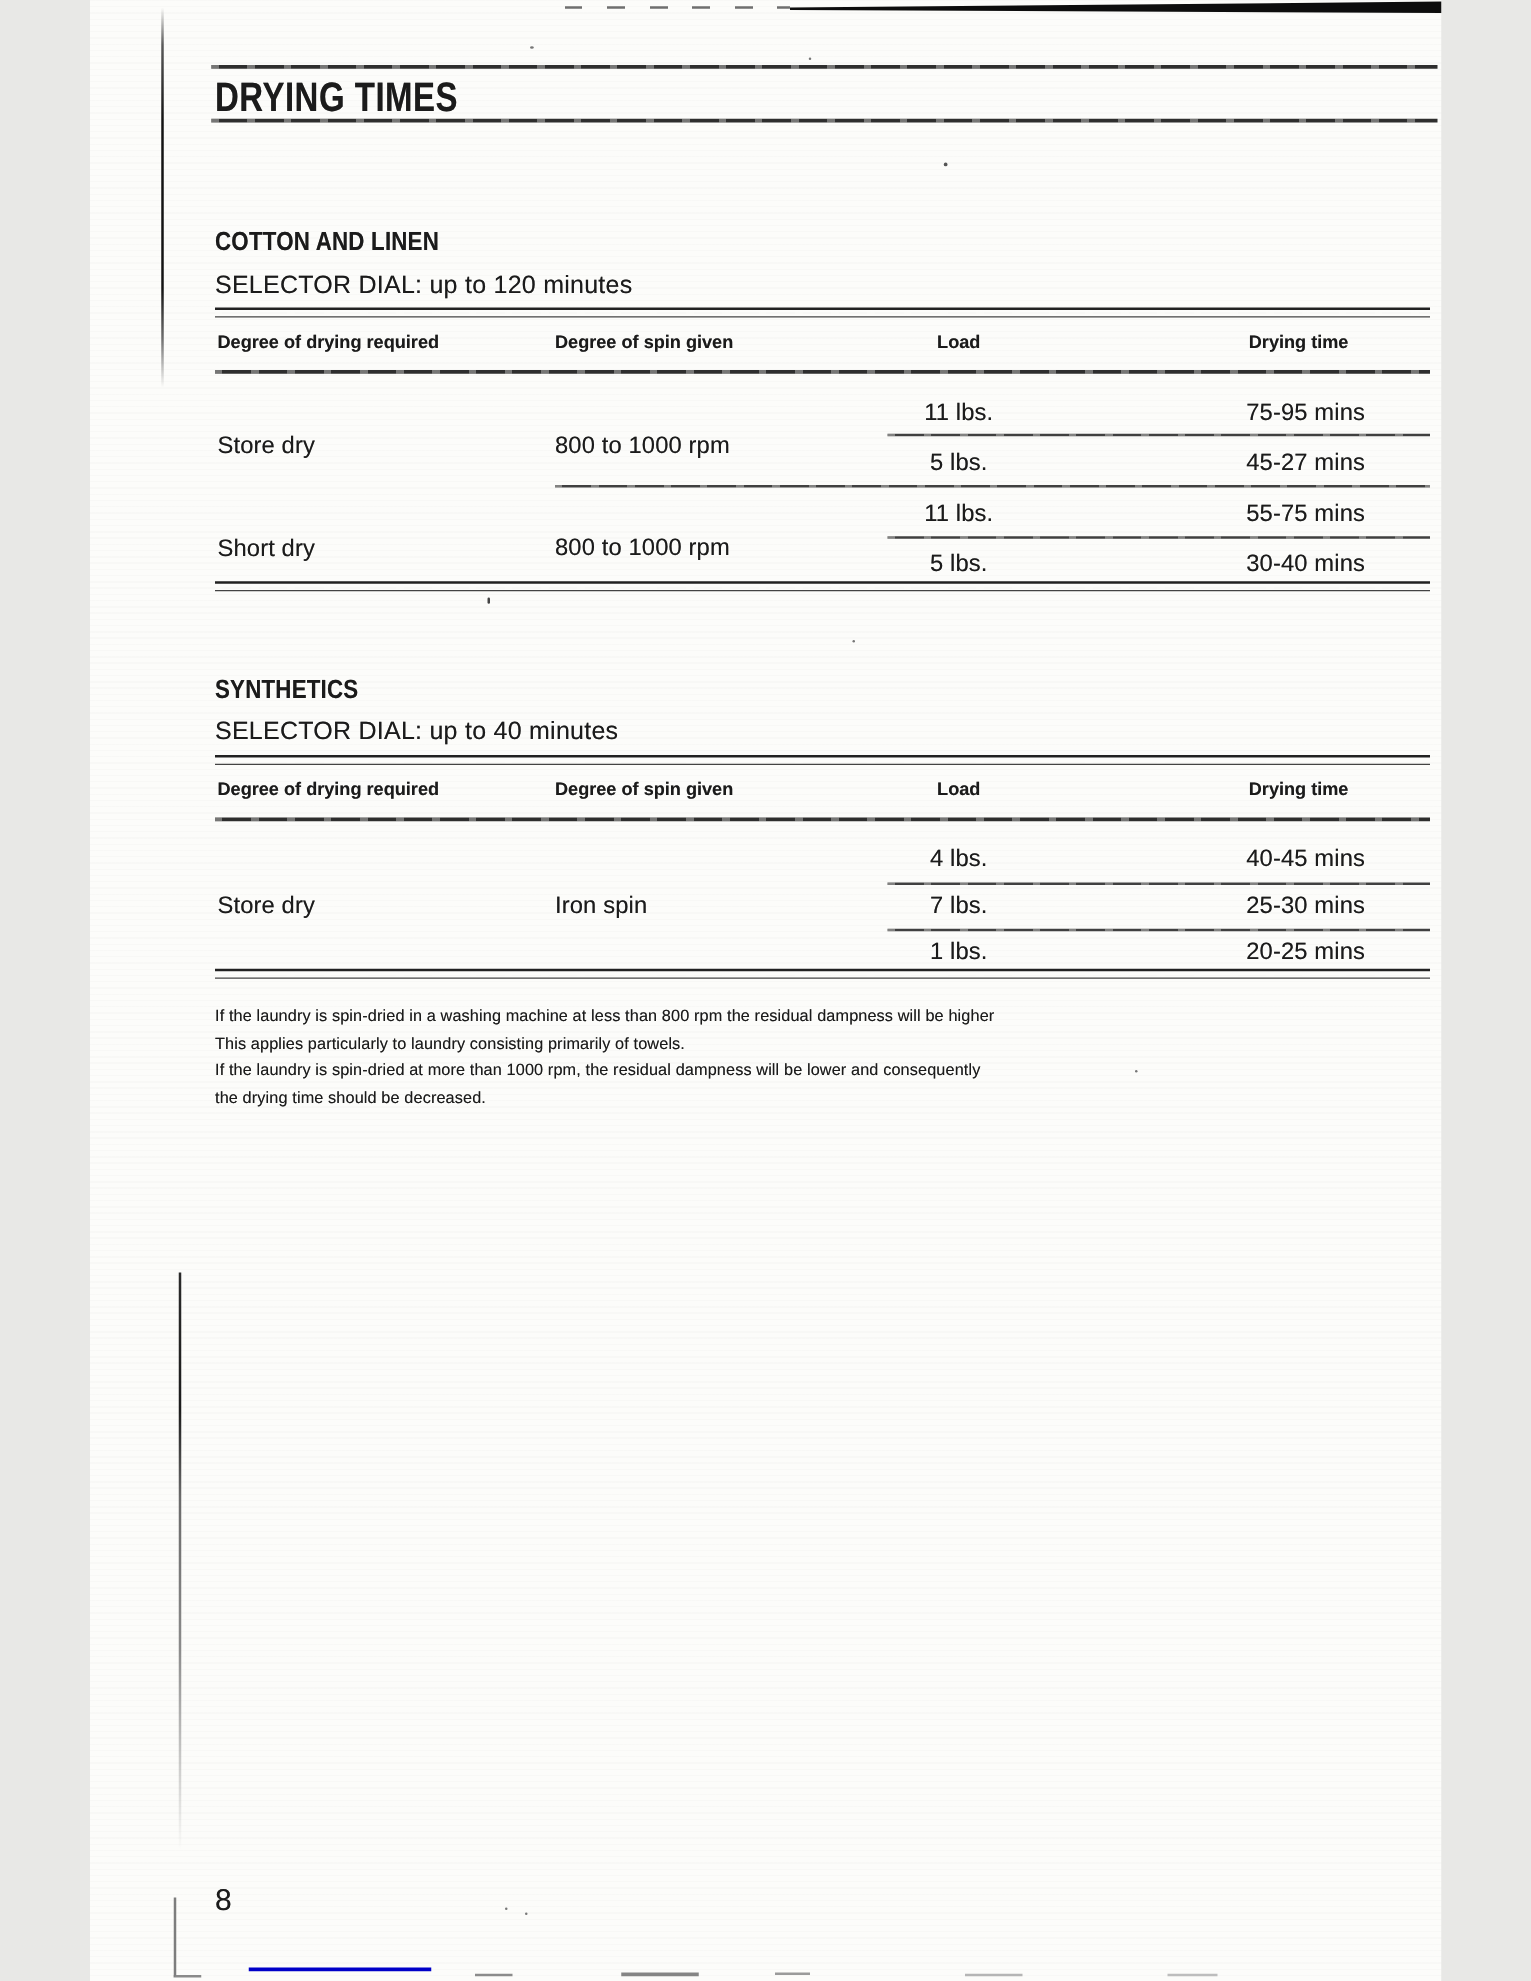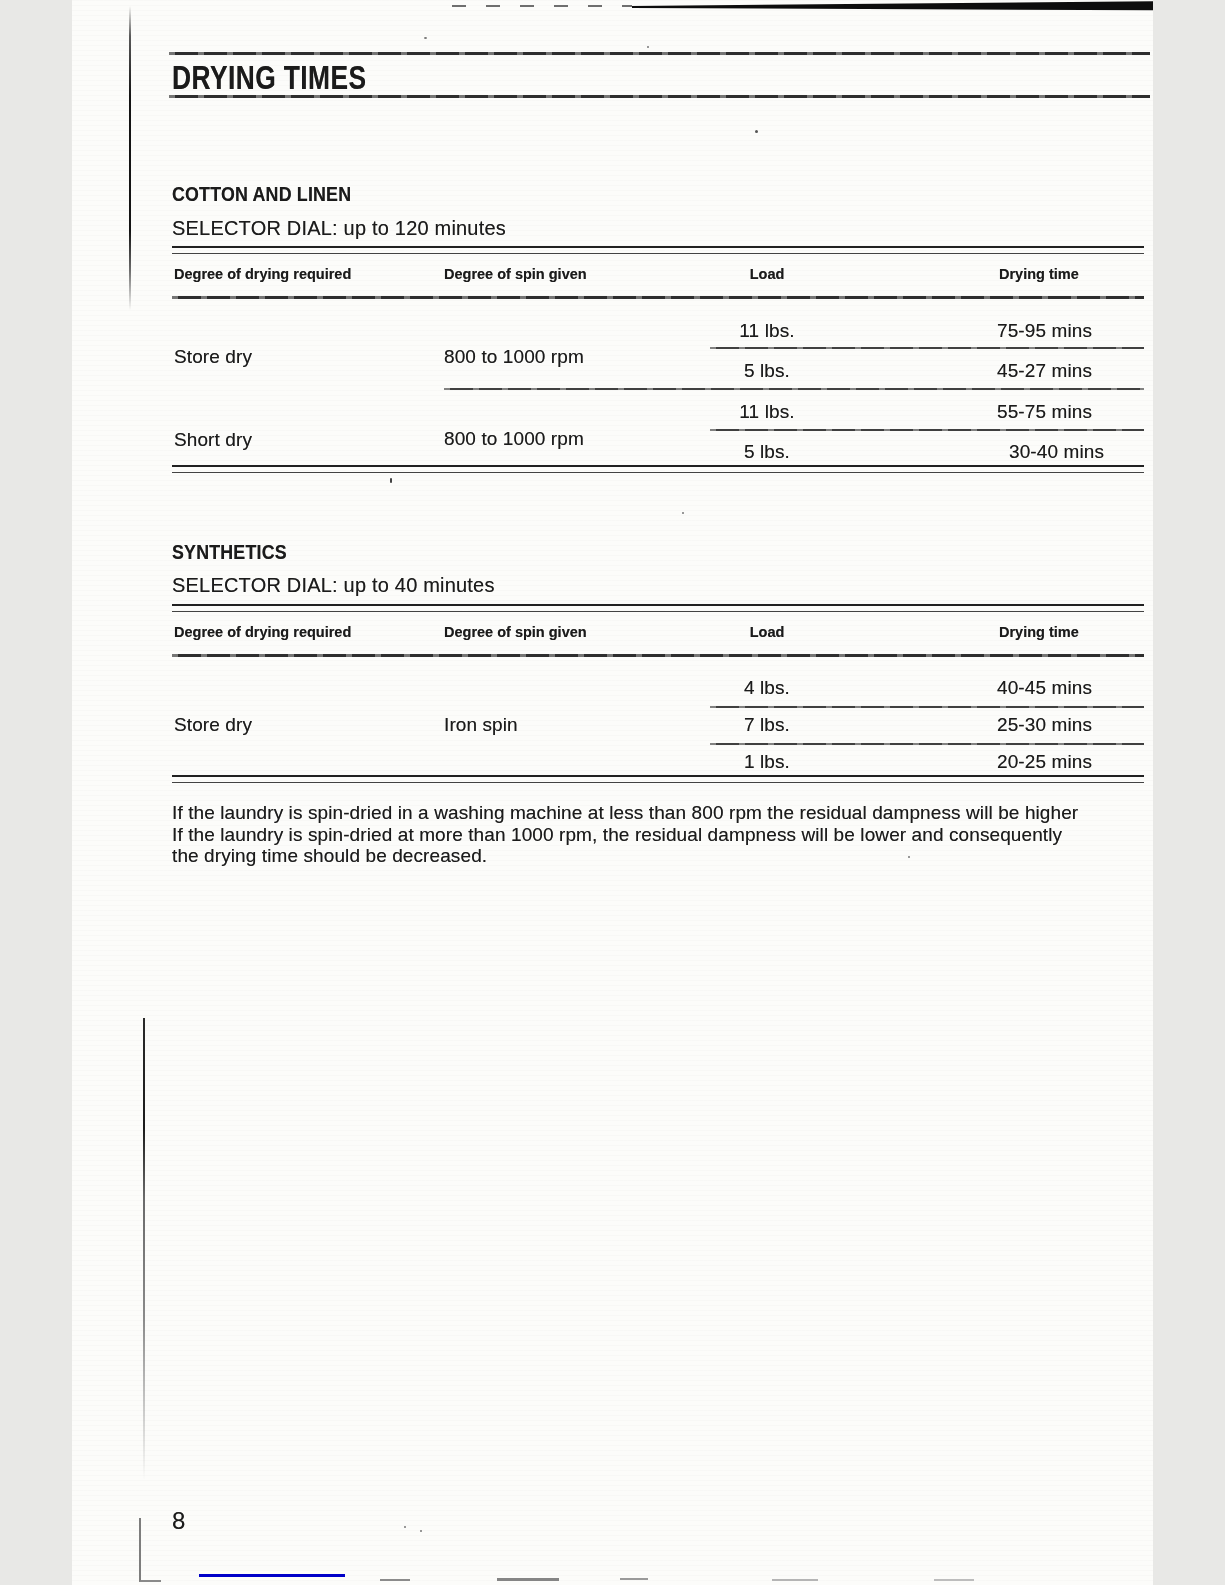--- a/index.html
+++ b/index.html
@@ -16,21 +16,21 @@
   .hr-thick{position:absolute;height:5px;border-top:2px solid #161616;border-bottom:1px solid #3a3a3a;opacity:.95;}
   .hr-med{position:absolute;height:3px;background:#1d1d1d;opacity:.92;}
   .hr-thin{position:absolute;height:2px;background:#2c2c2c;opacity:.9;}
   .ragged{background-image:repeating-linear-gradient(90deg, rgba(252,252,250,.35) 0 6px, rgba(0,0,0,0) 6px 29px);}
   
   .title{font-size:33px;font-weight:bold;line-height:34px;letter-spacing:.5px;transform:scaleX(.8);transform-origin:0 50%;white-space:nowrap;}
   .sec-head{font-size:21px;font-weight:bold;line-height:22px;letter-spacing:.2px;transform:scaleX(.85);transform-origin:0 50%;white-space:nowrap;}
   .sec-sub{font-size:20px;line-height:23px;letter-spacing:.2px;white-space:nowrap;}
   .th{font-size:14.5px;font-weight:bold;line-height:20px;letter-spacing:0;white-space:nowrap;}
   .td{font-size:19px;line-height:22px;letter-spacing:.1px;white-space:nowrap;}
-  .note-line{font-size:19px;line-height:21.6px;letter-spacing:.1px;white-space:nowrap;}
+  .note-line{font-size:13px;line-height:21.6px;letter-spacing:.1px;white-space:nowrap;}
   .pageno{font-size:24px;line-height:26px;}
   
   .speck{position:absolute;background:#777;border-radius:50%;}
   .vline{position:absolute;width:2px;}
 </style>
 </head>
 <body>
 
 <div class="page">
 
@@ -62,21 +62,21 @@
 
     <div class="hr-thin ragged" style="left:372px;top:388px;width:700px;"></div>
 
     <div class="abs ink td" style="left:102px;top:429px;">Short dry</div>
     <div class="abs ink td" style="left:372px;top:428px;">800 to 1000 rpm</div>
 
     <div class="abs ink td" style="left:640px;top:401px;width:110px;text-align:center;">11 lbs.</div>
     <div class="abs ink td" style="left:925px;top:401px;">55-75 mins</div>
     <div class="hr-thin ragged" style="left:638px;top:429px;width:434px;"></div>
     <div class="abs ink td" style="left:640px;top:441px;width:110px;text-align:center;">5 lbs.</div>
-    <div class="abs ink td" style="left:925px;top:441px;margin-left:12px;">30-40 mins</div>
+    <div class="abs ink td" style="left:925px;top:441px;">30-40 mins</div>
 
     <div class="hr-thick ragged" style="left:100px;top:465px;width:972px;"></div>
   </div>
 
   <div class="abs ink sec-head" style="left:100px;top:541px;">SYNTHETICS</div>
   <div class="abs ink sec-sub" style="left:100px;top:574px;">SELECTOR DIAL: up to 40 minutes</div>
 
   <div>
     <div class="hr-thick ragged" style="left:100px;top:604px;width:972px;"></div>
 
@@ -97,20 +97,21 @@
     <div class="abs ink td" style="left:925px;top:714px;">25-30 mins</div>
     <div class="hr-thin ragged" style="left:638px;top:743px;width:434px;"></div>
     <div class="abs ink td" style="left:640px;top:751px;width:110px;text-align:center;">1 lbs.</div>
     <div class="abs ink td" style="left:925px;top:751px;">20-25 mins</div>
 
     <div class="hr-thick ragged" style="left:100px;top:775px;width:972px;"></div>
   </div>
 
   <div class="abs" style="left:100px;top:802px;">
     <div class="ink note-line">If the laundry is spin-dried in a washing machine at less than 800 rpm the residual dampness will be higher</div>
+    <div class="ink note-line">This applies particularly to laundry consisting primarily of towels.</div>
     <div class="ink note-line">If the laundry is spin-dried at more than 1000 rpm, the residual dampness will be lower and consequently</div>
     <div class="ink note-line">the drying time should be decreased.</div>
   </div>
 
   <div class="abs ink pageno" style="left:100px;top:1508px;">8</div>
 
   <svg class="abs" style="left:0;top:0;" width="1225" height="14">
     <polygon points="560,6 1225,0 1225,11 560,8" fill="#0d0d0d"></polygon>
   </svg>
   <div class="abs" style="left:380px;top:5px;width:180px;height:2px;background:repeating-linear-gradient(90deg,#6f6f6f 0 14px,transparent 14px 34px);"></div>

